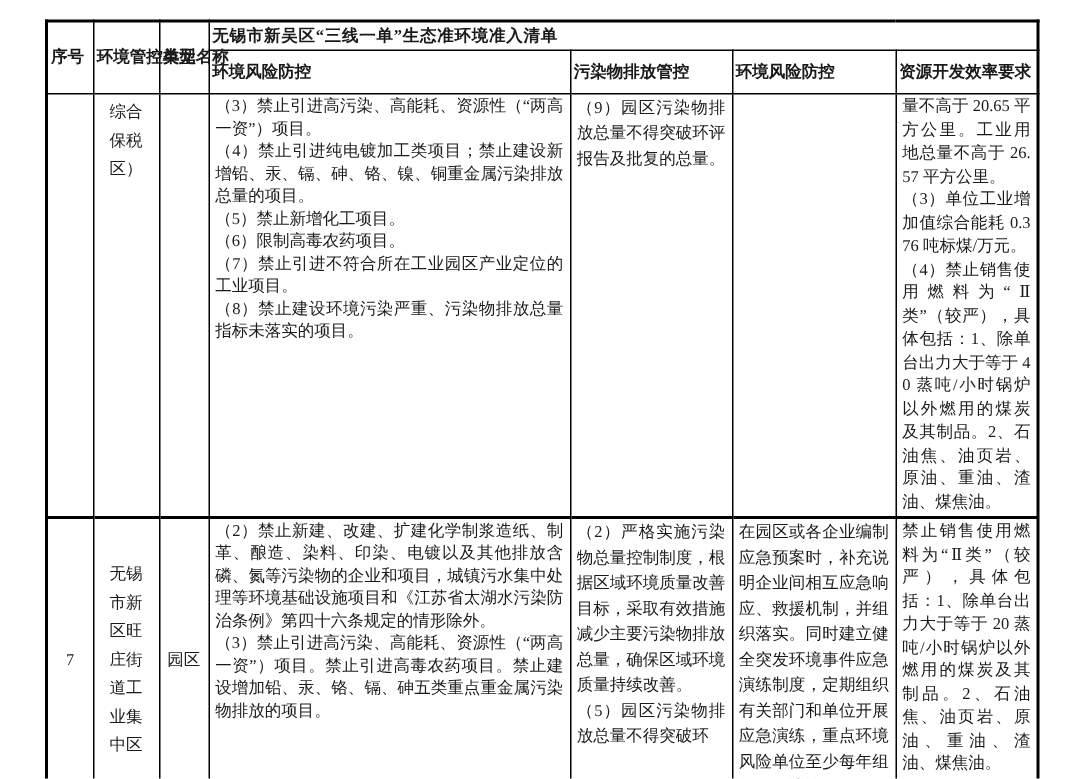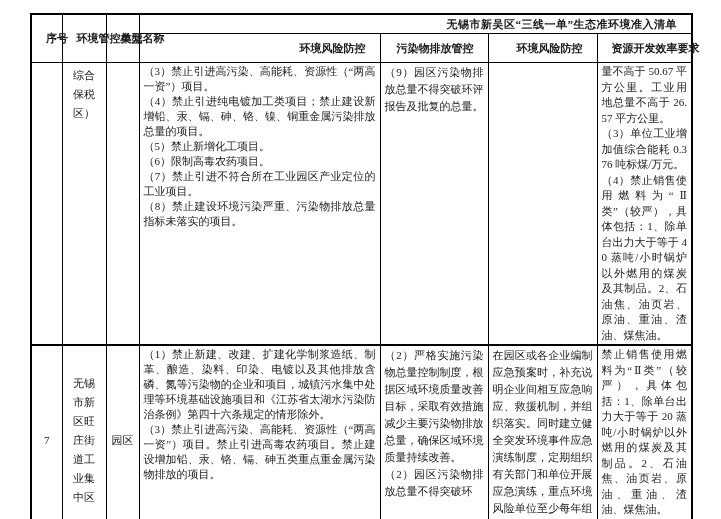--- a/index.html
+++ b/index.html
@@ -17,22 +17,22 @@
   }
   td{
     border:1px solid #000;
     padding:1px 4px;
     vertical-align:top;
     font-size:11px;
     line-height:15px;
     word-break:break-all;
   }
   tr.hdr td{
-    font-weight:bold;text-align:right;vertical-align:middle;
-    padding:1px 14px;word-break:keep-all;
+    font-weight:bold;text-align:left;vertical-align:middle;
+    padding:1px 2px;word-break:keep-all;
   }
   td.t-title{height:16px;font-size:11px;letter-spacing:0.5px;border-bottom:1px solid #000;}
   tr.subhdr td{height:26px;font-size:11px;}
   td.c-seq{text-align:center;vertical-align:middle;}
   td.c-name{text-align:center;padding:3px 6px;line-height:19px;}
   td.c-type{text-align:center;}
   tr.row-b td.c-name, tr.row-b td.c-type{vertical-align:middle;}
   td.c-spatial p{margin:0;text-align:justify;line-height:15px;}
   td.c-poll p, td.c-risk p{margin:0;text-align:justify;line-height:17px;}
   td.c-res p{margin:0;text-align:justify;line-height:15.5px;}
@@ -85,37 +85,37 @@
         <p>（5）禁止新增化工项目。</p>
         <p>（6）限制高毒农药项目。</p>
         <p>（7）禁止引进不符合所在工业园区产业定位的工业项目。</p>
         <p>（8）禁止建设环境污染严重、污染物排放总量指标未落实的项目。</p>
       </td>
       <td class="c-poll">
         <p>（9）园区污染物排放总量不得突破环评报告及批复的总量。</p>
       </td>
       <td class="c-risk"></td>
       <td class="c-res">
-        <p>量不高于 50.67 平方公里。工业用地总量不高于 26.57 平方公里。</p>
+        <p>量不高于 20.65 平方公里。工业用地总量不高于 26.57 平方公里。</p>
         <p>（3）单位工业增加值综合能耗 0.376 吨标煤/万元。</p>
         <p>（4）禁止销售使用燃料为“Ⅱ类”（较严），具体包括：1、除单台出力大于等于 40 蒸吨/小时锅炉以外燃用的煤炭及其制品。2、石油焦、油页岩、原油、重油、渣油、煤焦油。</p>
       </td>
     </tr>
 
     <tr class="row-b">
       <td class="c-seq">7</td>
       <td class="c-name">无锡市新区旺庄街道工业集中区</td>
       <td class="c-type">园区</td>
       <td class="c-spatial">
-        <p>（1）禁止新建、改建、扩建化学制浆造纸、制革、酿造、染料、印染、电镀以及其他排放含磷、氮等污染物的企业和项目，城镇污水集中处理等环境基础设施项目和《江苏省太湖水污染防治条例》第四十六条规定的情形除外。</p>
+        <p>（2）禁止新建、改建、扩建化学制浆造纸、制革、酿造、染料、印染、电镀以及其他排放含磷、氮等污染物的企业和项目，城镇污水集中处理等环境基础设施项目和《江苏省太湖水污染防治条例》第四十六条规定的情形除外。</p>
         <p>（3）禁止引进高污染、高能耗、资源性（“两高一资”）项目。禁止引进高毒农药项目。禁止建设增加铅、汞、铬、镉、砷五类重点重金属污染物排放的项目。</p>
       </td>
       <td class="c-poll">
         <p>（2）严格实施污染物总量控制制度，根据区域环境质量改善目标，采取有效措施减少主要污染物排放总量，确保区域环境质量持续改善。</p>
-        <p>（2）园区污染物排放总量不得突破环</p>
+        <p>（5）园区污染物排放总量不得突破环</p>
       </td>
       <td class="c-risk">
         <p>在园区或各企业编制应急预案时，补充说明企业间相互应急响应、救援机制，并组织落实。同时建立健全突发环境事件应急演练制度，定期组织有关部门和单位开展应急演练，重点环境风险单位至少每年组织 1 次演练，</p>
       </td>
       <td class="c-res">
         <p>禁止销售使用燃料为“Ⅱ类”（较严），具体包括：1、除单台出力大于等于 20 蒸吨/小时锅炉以外燃用的煤炭及其制品。2、石油焦、油页岩、原油、重油、渣油、煤焦油。</p>
       </td>
     </tr>
   </tbody>
     </table>

